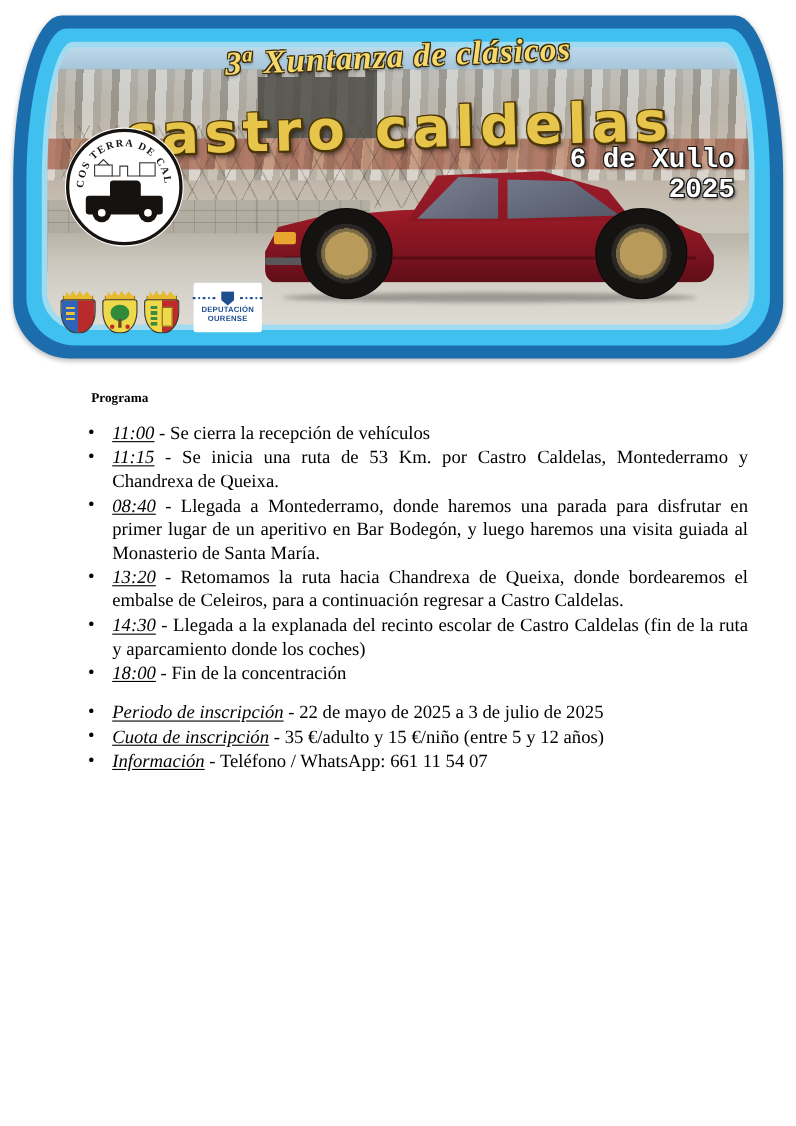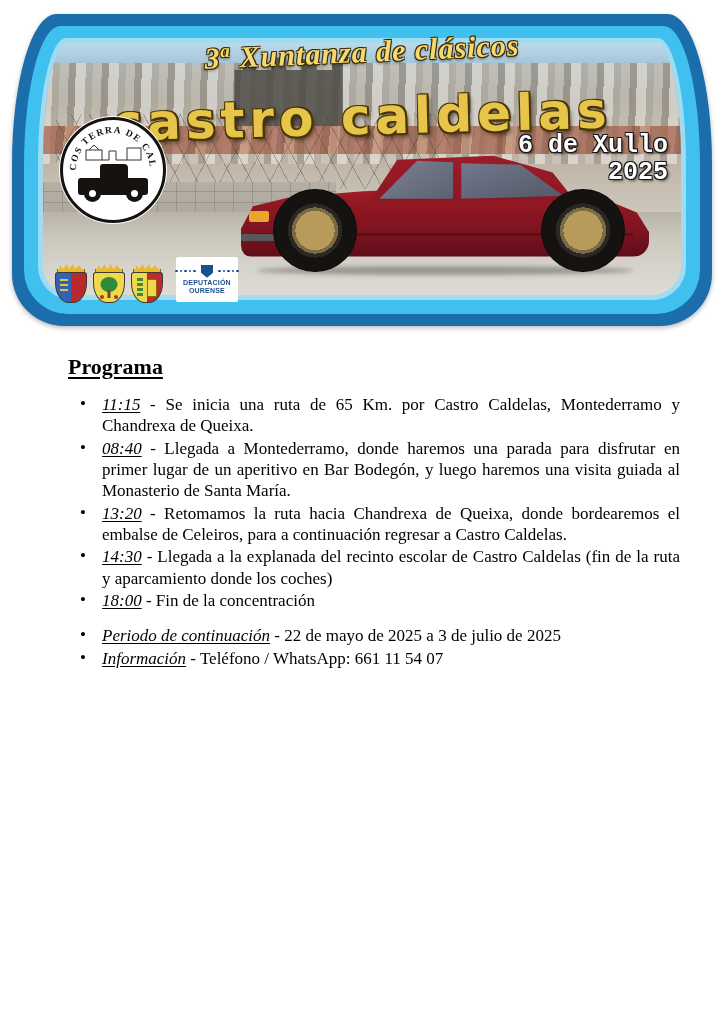--- a/index.html
+++ b/index.html
@@ -468,25 +468,24 @@
   
   .doc {
     position: absolute;
     left: 0; right: 0;
     top: 338px;
     padding: 0 44px 0 60px;
     box-sizing: border-box;
   }
   h2.section {
     font-family: "Liberation Serif", "DejaVu Serif", serif;
-    font-size: 22px;
+    font-size: 12px;
     font-weight: bold;
-    margin: 16px 0 0 8px;
+    margin: 16px 0 0 23px;
     padding: 0;
-    text-decoration: underline;
     text-underline-offset: 3px;
   }
   ul.list {
     list-style: none;
     margin: 14px 0 0 0;
     padding: 0 0 0 40px;
   }
   ul.list > li {
     position: relative;
     font-size: 17px;
@@ -636,39 +635,45 @@
     </div>
   </div>
 </div>
 
 <div class="doc">
 
   <h2 class="section">Programa</h2>
 
   <ul class="list" id="programa-list">
     <li>
-      <span class="lead">11:15</span><span> - Se inicia una ruta de 65 Km. por Castro Caldelas, Montederramo y Chandrexa de Queixa.</span>
+      <span class="lead">11:00</span><span> - Se cierra la recepción de vehículos</span>
+    </li>
+    <li>
+      <span class="lead">11:15</span><span> - Se inicia una ruta de 53 Km. por Castro Caldelas, Montederramo y Chandrexa de Queixa.</span>
     </li>
     <li>
       <span class="lead">08:40</span><span> - Llegada a Montederramo, donde haremos una parada para disfrutar en primer lugar de un aperitivo en Bar Bodegón, y luego haremos una visita guiada al Monasterio de Santa María.</span>
     </li>
     <li>
       <span class="lead">13:20</span><span> - Retomamos la ruta hacia Chandrexa de Queixa, donde bordearemos el embalse de Celeiros, para a continuación regresar a Castro Caldelas.</span>
     </li>
     <li>
       <span class="lead">14:30</span><span> - Llegada a la explanada del recinto escolar de Castro Caldelas (fin de la ruta y aparcamiento donde los coches)</span>
     </li>
     <li>
       <span class="lead">18:00</span><span> - Fin de la concentración</span>
     </li>
   </ul>
 
 
   <ul class="list">
     <li>
-      <span class="lead">Periodo de continuación</span><span> - 22 de mayo de 2025 a 3 de julio de 2025</span>
+      <span class="lead">Periodo de inscripción</span><span> - 22 de mayo de 2025 a 3 de julio de 2025</span>
+    </li>
+    <li>
+      <span class="lead">Cuota de inscripción</span><span> - 35 €/adulto y 15 €/niño (entre 5 y 12 años)</span>
     </li>
     <li>
       <span class="lead">Información</span><span> - Teléfono / WhatsApp: 661 11 54 07</span>
     </li>
   </ul>
 
 </div>
 
 </body></html>

